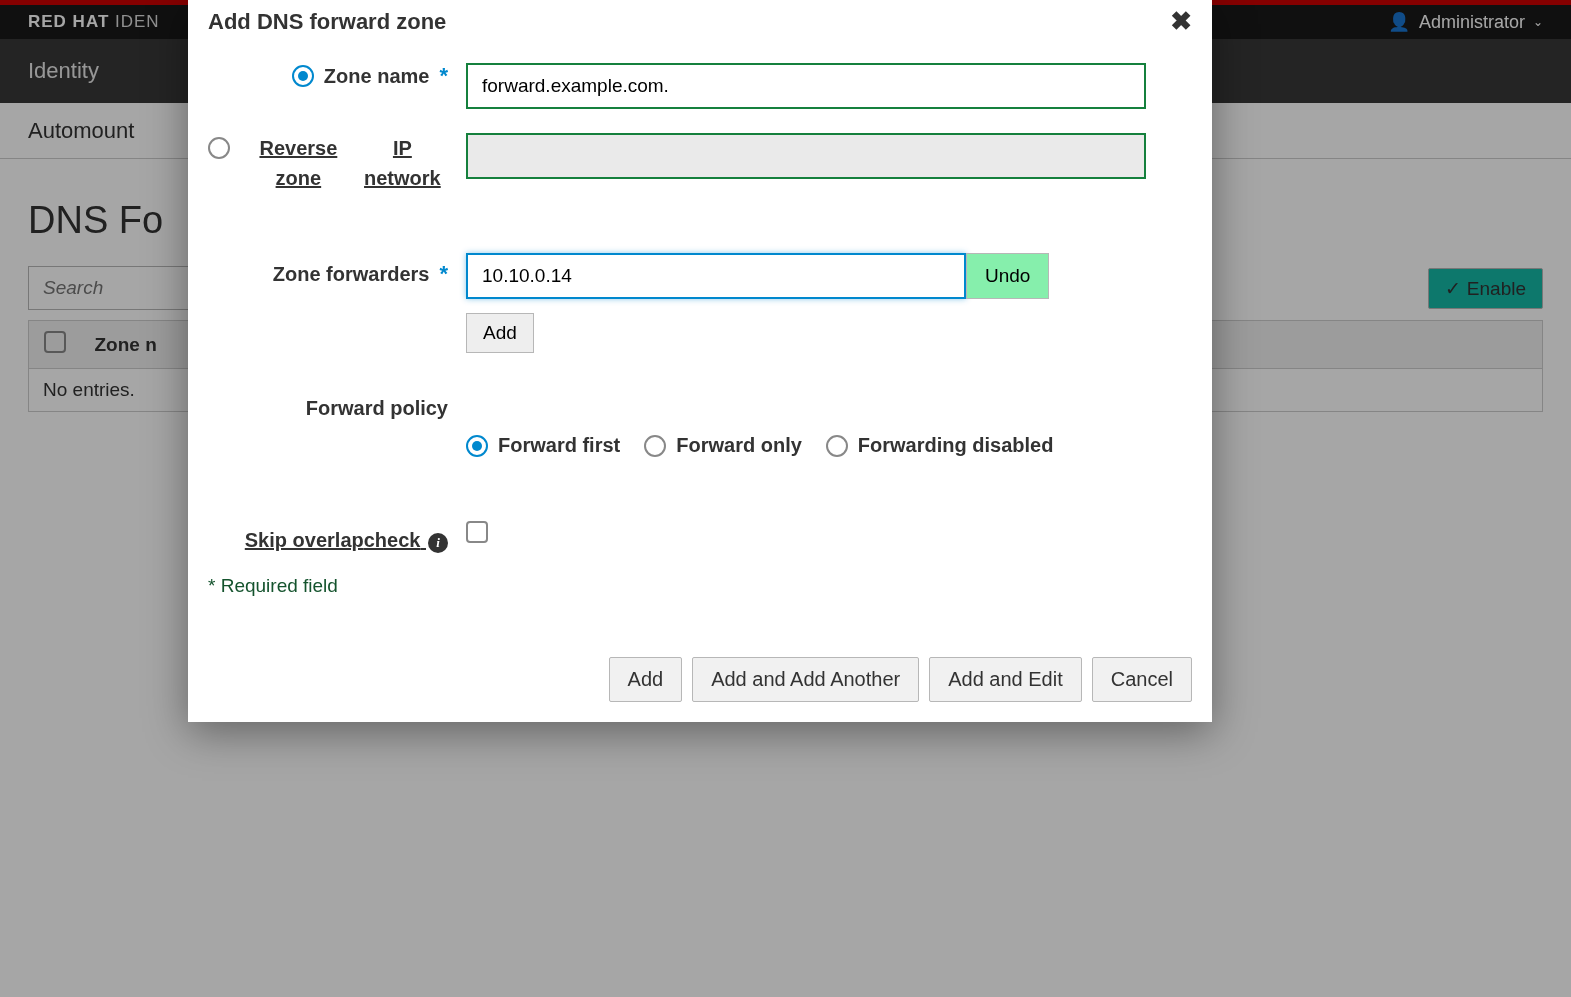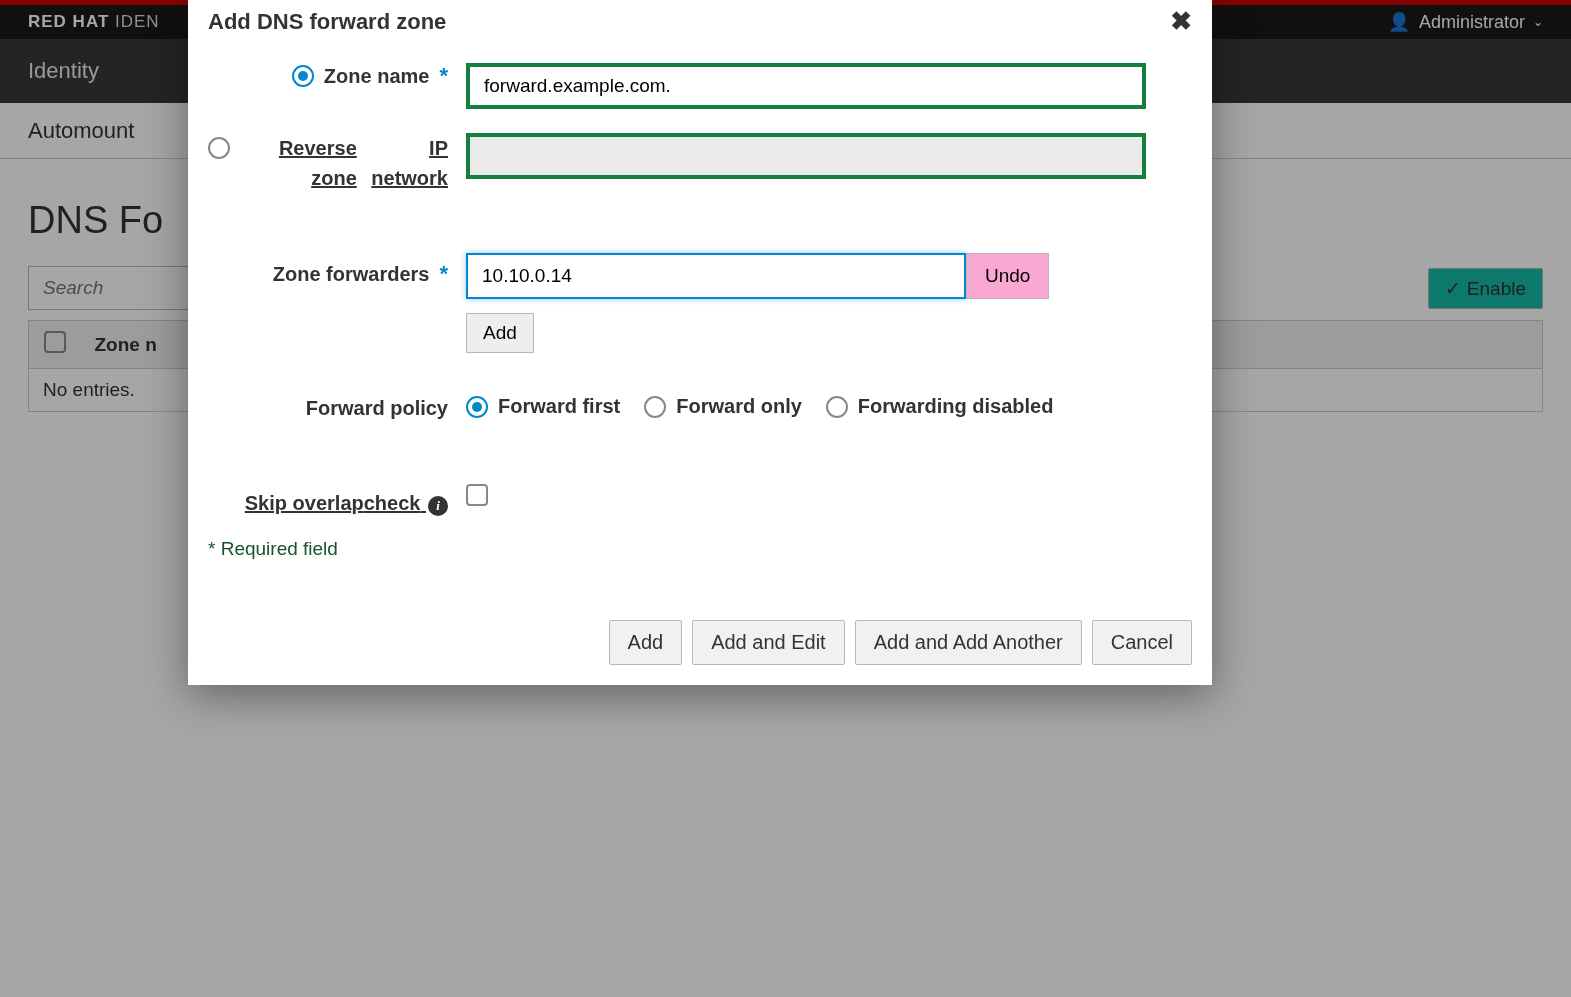--- a/index.html
+++ b/index.html
@@ -40,35 +40,35 @@
 
 .modal { position: absolute; top: 0; left: 188px; width: 1024px; background: #fff; box-shadow: 0 10px 40px rgba(0,0,0,0.4); }
 .modal-header { display: flex; align-items: center; justify-content: space-between; padding: 6px 20px 14px; }
 .modal-title { font-size: 22px; font-weight: 700; color: #333; }
 .close-x { font-size: 26px; color: #333; cursor: pointer; font-weight: 700; }
 
 .modal-body { padding: 0 20px 20px; }
 
 .form-row { display: flex; align-items: flex-start; padding: 12px 0; }
 .form-label { width: 258px; text-align: right; padding-right: 18px; padding-top: 8px; font-size: 20px; color: #333; font-weight: 600; display: flex; justify-content: flex-end; align-items: center; gap: 10px; }
-.form-label.with-radio { align-items: center; padding-top: 0; }
+.form-label.with-radio { align-items: center; padding-top: 0; text-align: center; }
 .form-label .req { color: #0088ce; font-size: 22px; font-weight: 700; }
 .form-control-wrap { flex: 1; display: flex; gap: 0; }
-.text-input { width: 680px; border: 4px solid #15803d; padding: 10px 14px; font-size: 19px; height: 46px; }
+.text-input { width: 680px; border: 2px solid #15803d; padding: 10px 14px; font-size: 19px; height: 46px; }
 .text-input.disabled { background: #eaeaea; }
 .text-input.focused { border: 2px solid #0088ce; outline: none; box-shadow: 0 0 6px rgba(0,136,206,0.45); }
 .focused-wrap { width: 500px; }
-.undo-btn { border: 1px solid #b7b7b7; background: #f9a8d4; padding: 0 18px; font-size: 19px; height: 46px; cursor: pointer; }
+.undo-btn { border: 1px solid #b7b7b7; background: #86efac; padding: 0 18px; font-size: 19px; height: 46px; cursor: pointer; }
 .add-small { border: 1px solid #b7b7b7; background: #eee; padding: 8px 16px; font-size: 19px; cursor: pointer; margin-top: 2px; }
 
 .radio-outer { width: 22px; height: 22px; border: 2.5px solid #888; border-radius: 50%; display: inline-flex; align-items: center; justify-content: center; flex-shrink: 0;}
 .radio-outer.selected { border-color: #0088ce; }
 .radio-outer.selected .dot { width: 10px; height: 10px; background: #0088ce; border-radius: 50%; }
 .inline-radio-group { display: flex; gap: 24px; align-items: center; padding-top: 6px; }
-.inline-radio { display: flex; align-items: center; gap: 10px; font-size: 20px; font-weight: 600;}
+.inline-radio { display: flex; align-items: center; gap: 10px; font-size: 20px; font-weight: 600; margin-top: 39px;}
 
 .checkbox-box { width: 22px; height: 22px; border: 2px solid #888; border-radius: 4px; display: inline-block; }
 
 .info-icon { display: inline-flex; width: 20px; height: 20px; border-radius: 50%; background: #333; color: #fff; font-size: 13px; font-weight: 700; align-items: center; justify-content: center; font-style: italic; font-family: serif; margin-left: 2px;}
 
 .spacer-big { height: 36px; }
 .required-note { font-size: 19px; color: #14532d; padding: 8px 0 20px; }
 
 .modal-footer { display: flex; justify-content: flex-end; gap: 10px; padding: 20px; }
 .modal-footer .btn { background: #f1f1f1; border: 1px solid #b7b7b7; padding: 10px 18px; font-size: 20px; font-weight: 400;}
@@ -211,17 +211,17 @@
         <span class="checkbox-box"></span>
       </div>
     </div>
 
     <div class="required-note">* Required field</div>
 
   </div>
 
   <div class="modal-footer">
     <button class="btn">Add</button>
+    <button class="btn">Add and Add Another</button>
     <button class="btn">Add and Edit</button>
-    <button class="btn">Add and Add Another</button>
     <button class="btn">Cancel</button>
   </div>
 </div>
 
 </body></html>

